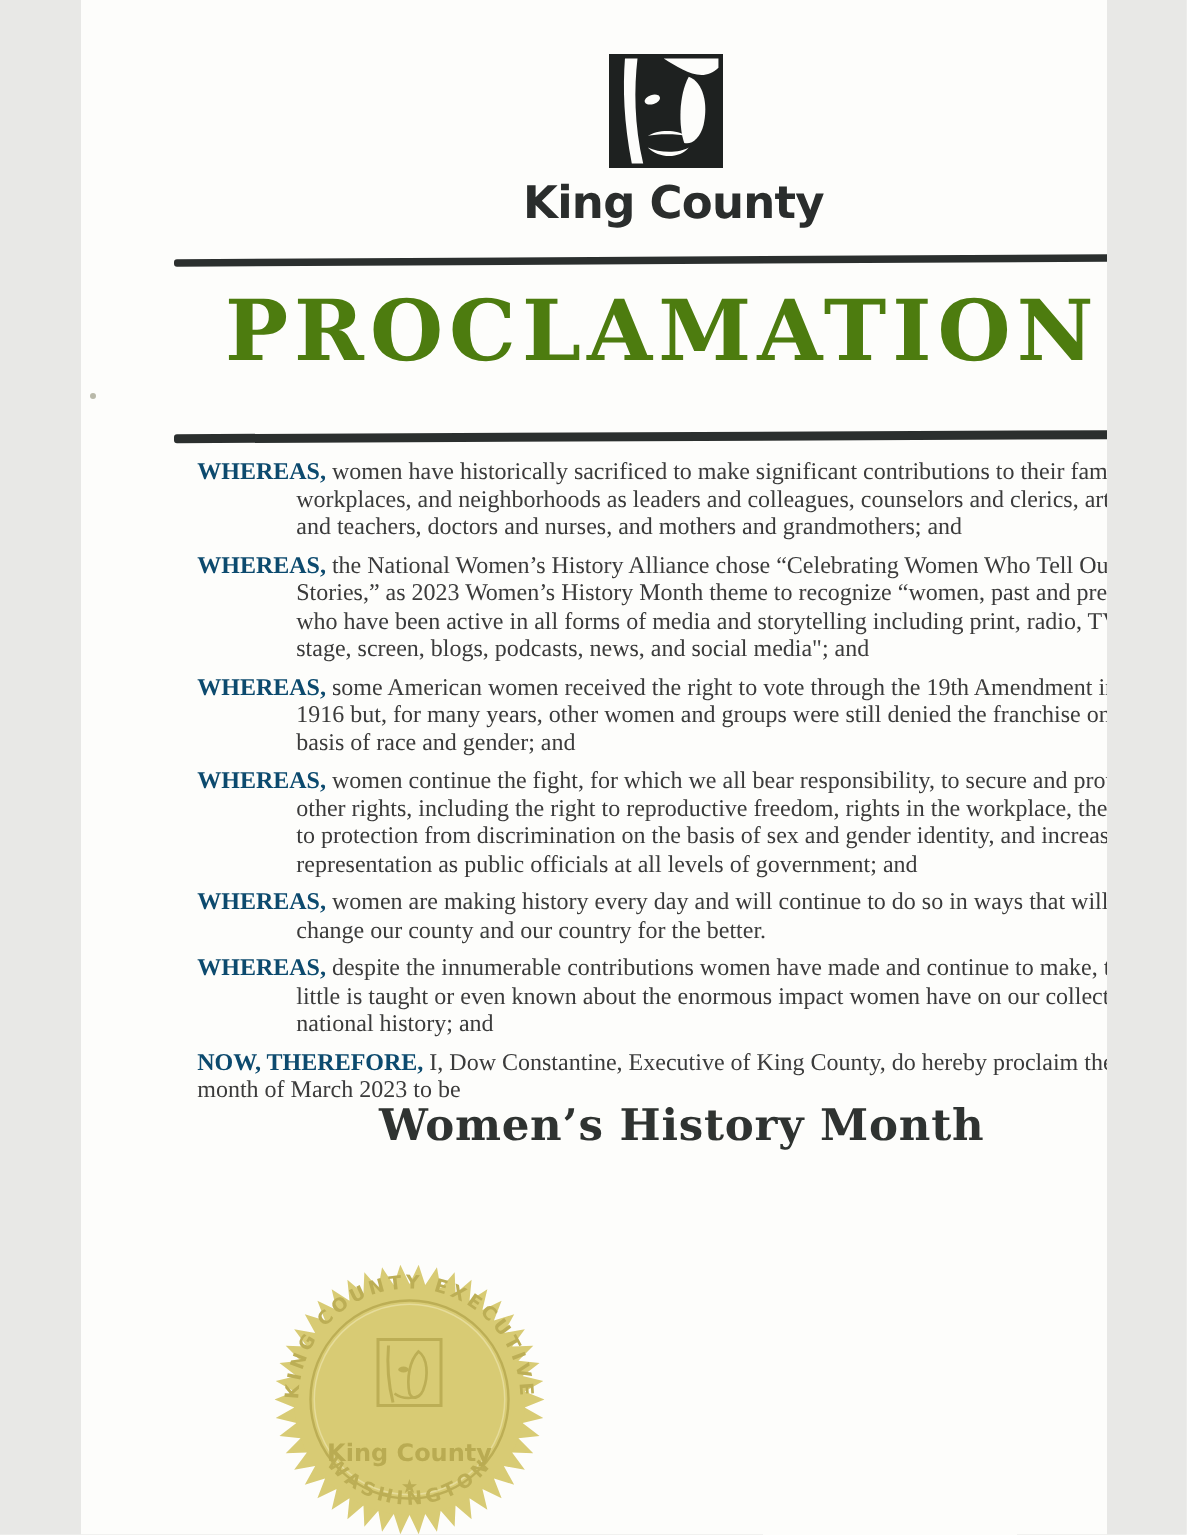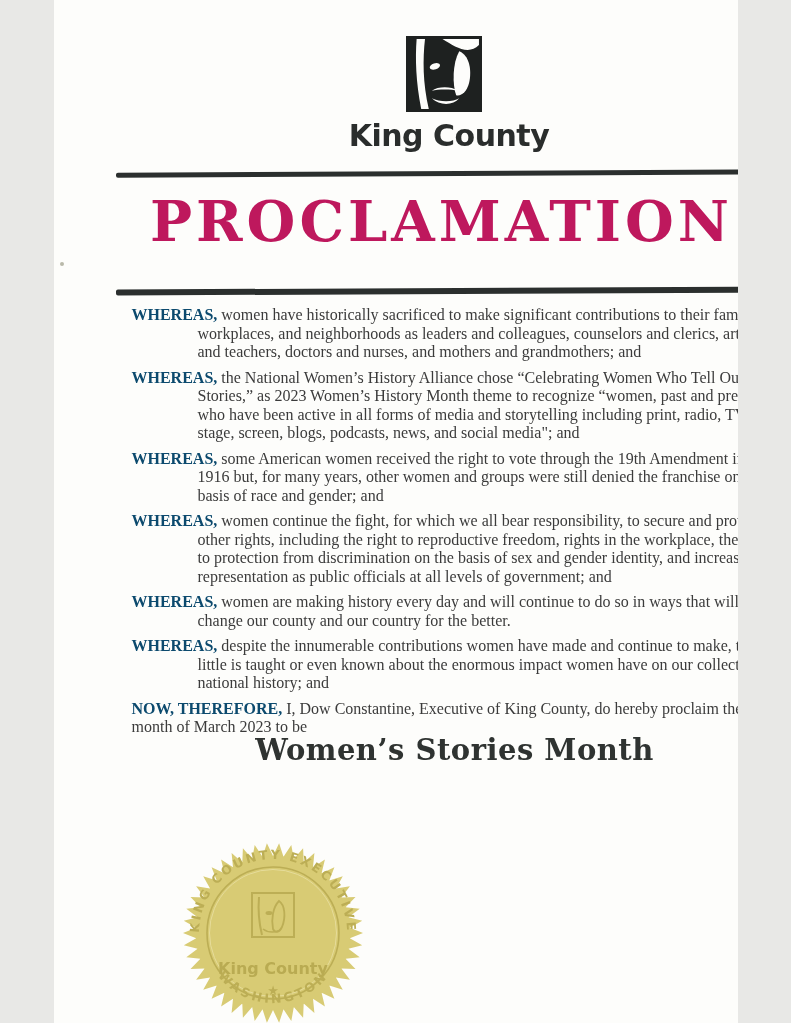--- a/index.html
+++ b/index.html
@@ -22,21 +22,21 @@
     color:#2a2d2c;
   }
   .rule{position:absolute;height:5px;background:#2b2f2e;border-radius:2px;}
   .rule-top{left:62px;width:678px;top:171px;transform:rotate(-0.3deg);}
   .rule-bottom{left:62px;width:680px;top:288px;height:6px;transform:rotate(-0.25deg);}
   .main-title{
     position:absolute;left:42px;top:188px;width:692px;
     text-align:center;
     font-family:"DejaVu Serif", serif;
     font-weight:bold;font-size:56px;letter-spacing:4px;
-    color:#be185d;
+    color:#4d7c0f;
   }
   
   .body-text{
     position:absolute;left:78px;top:306px;width:646px;
     font-size:16px;line-height:18.5px;
   }
   .whereas-para{padding-left:66px;text-indent:-66px;margin:0 0 7px 0;}
   .w-label{font-weight:bold;color:#0c4a6e;}
   .therefore-para{margin:2px 0 0 0;}
   .wh-month-title{
@@ -98,21 +98,21 @@
     <p class="whereas-para"><span class="w-label">WHEREAS,</span> <span>some American women received the right to vote through the 19th Amendment in 1916 but, for many years, other women and groups were still denied the franchise on the basis of race and gender; and</span></p>
 
     <p class="whereas-para"><span class="w-label">WHEREAS,</span> <span>women continue the fight, for which we all bear responsibility, to secure and protect other rights, including the right to reproductive freedom, rights in the workplace, the right to protection from discrimination on the basis of sex and gender identity, and increased representation as public officials at all levels of government; and</span></p>
 
     <p class="whereas-para"><span class="w-label">WHEREAS,</span> <span>women are making history every day and will continue to do so in ways that will change our county and our country for the better.</span></p>
 
     <p class="whereas-para"><span class="w-label">WHEREAS,</span> <span>despite the innumerable contributions women have made and continue to make, too little is taught or even known about the enormous impact women have on our collective national history; and</span></p>
 
     <p class="therefore-para"><span class="w-label">NOW, THEREFORE,</span> <span>I, Dow Constantine, Executive of King County, do hereby proclaim the month of March 2023 to be</span></p>
 
-    <div class="wh-month-title">Women’s Stories Month</div>
+    <div class="wh-month-title">Women’s History Month</div>
 
   </div>
 
   <div class="seal">
     <svg width="180" height="180" viewBox="0 0 180 180">
       <polygon points="90.0,13.0 96.1,0.2 100.5,13.7 108.3,1.9 110.8,15.9 120.1,5.2 120.7,19.4 131.4,10.1 130.0,24.2 141.9,16.5 138.6,30.3 151.4,24.2 146.3,37.4 159.8,33.2 152.9,45.6 166.9,43.2 158.4,54.6 172.5,54.1 162.6,64.2 176.7,65.7 165.4,74.3 179.2,77.7 166.8,84.7 180.0,90.0 166.8,95.3 179.2,102.3 165.4,105.7 176.7,114.3 162.6,115.8 172.5,125.9 158.4,125.4 166.9,136.8 152.9,134.4 159.8,146.8 146.3,142.6 151.4,155.8 138.6,149.7 141.9,163.5 130.0,155.8 131.4,169.9 120.7,160.6 120.1,174.8 110.8,164.1 108.3,178.1 100.5,166.3 96.1,179.8 90.0,167.0 83.9,179.8 79.5,166.3 71.7,178.1 69.2,164.1 59.9,174.8 59.3,160.6 48.6,169.9 50.0,155.8 38.1,163.5 41.4,149.7 28.6,155.8 33.7,142.6 20.2,146.8 27.1,134.4 13.1,136.8 21.6,125.4 7.5,125.9 17.4,115.8 3.3,114.3 14.6,105.7 0.8,102.3 13.2,95.3 0.0,90.0 13.2,84.7 0.8,77.7 14.6,74.3 3.3,65.7 17.4,64.2 7.5,54.1 21.6,54.6 13.1,43.2 27.1,45.6 20.2,33.2 33.7,37.4 28.6,24.2 41.4,30.3 38.1,16.5 50.0,24.2 48.6,10.1 59.3,19.4 59.9,5.2 69.2,15.9 71.7,1.9 79.5,13.7 83.9,0.2" fill="#d8cb74"></polygon>
       <circle cx="90" cy="90" r="77" fill="#d8cb74"></circle>
       <circle cx="90" cy="90" r="66" fill="none" stroke="#bcae55" stroke-width="1.6"></circle>
       <circle cx="90" cy="90" r="63.5" fill="none" stroke="#e6dc9a" stroke-width="1"></circle>
       <defs>

